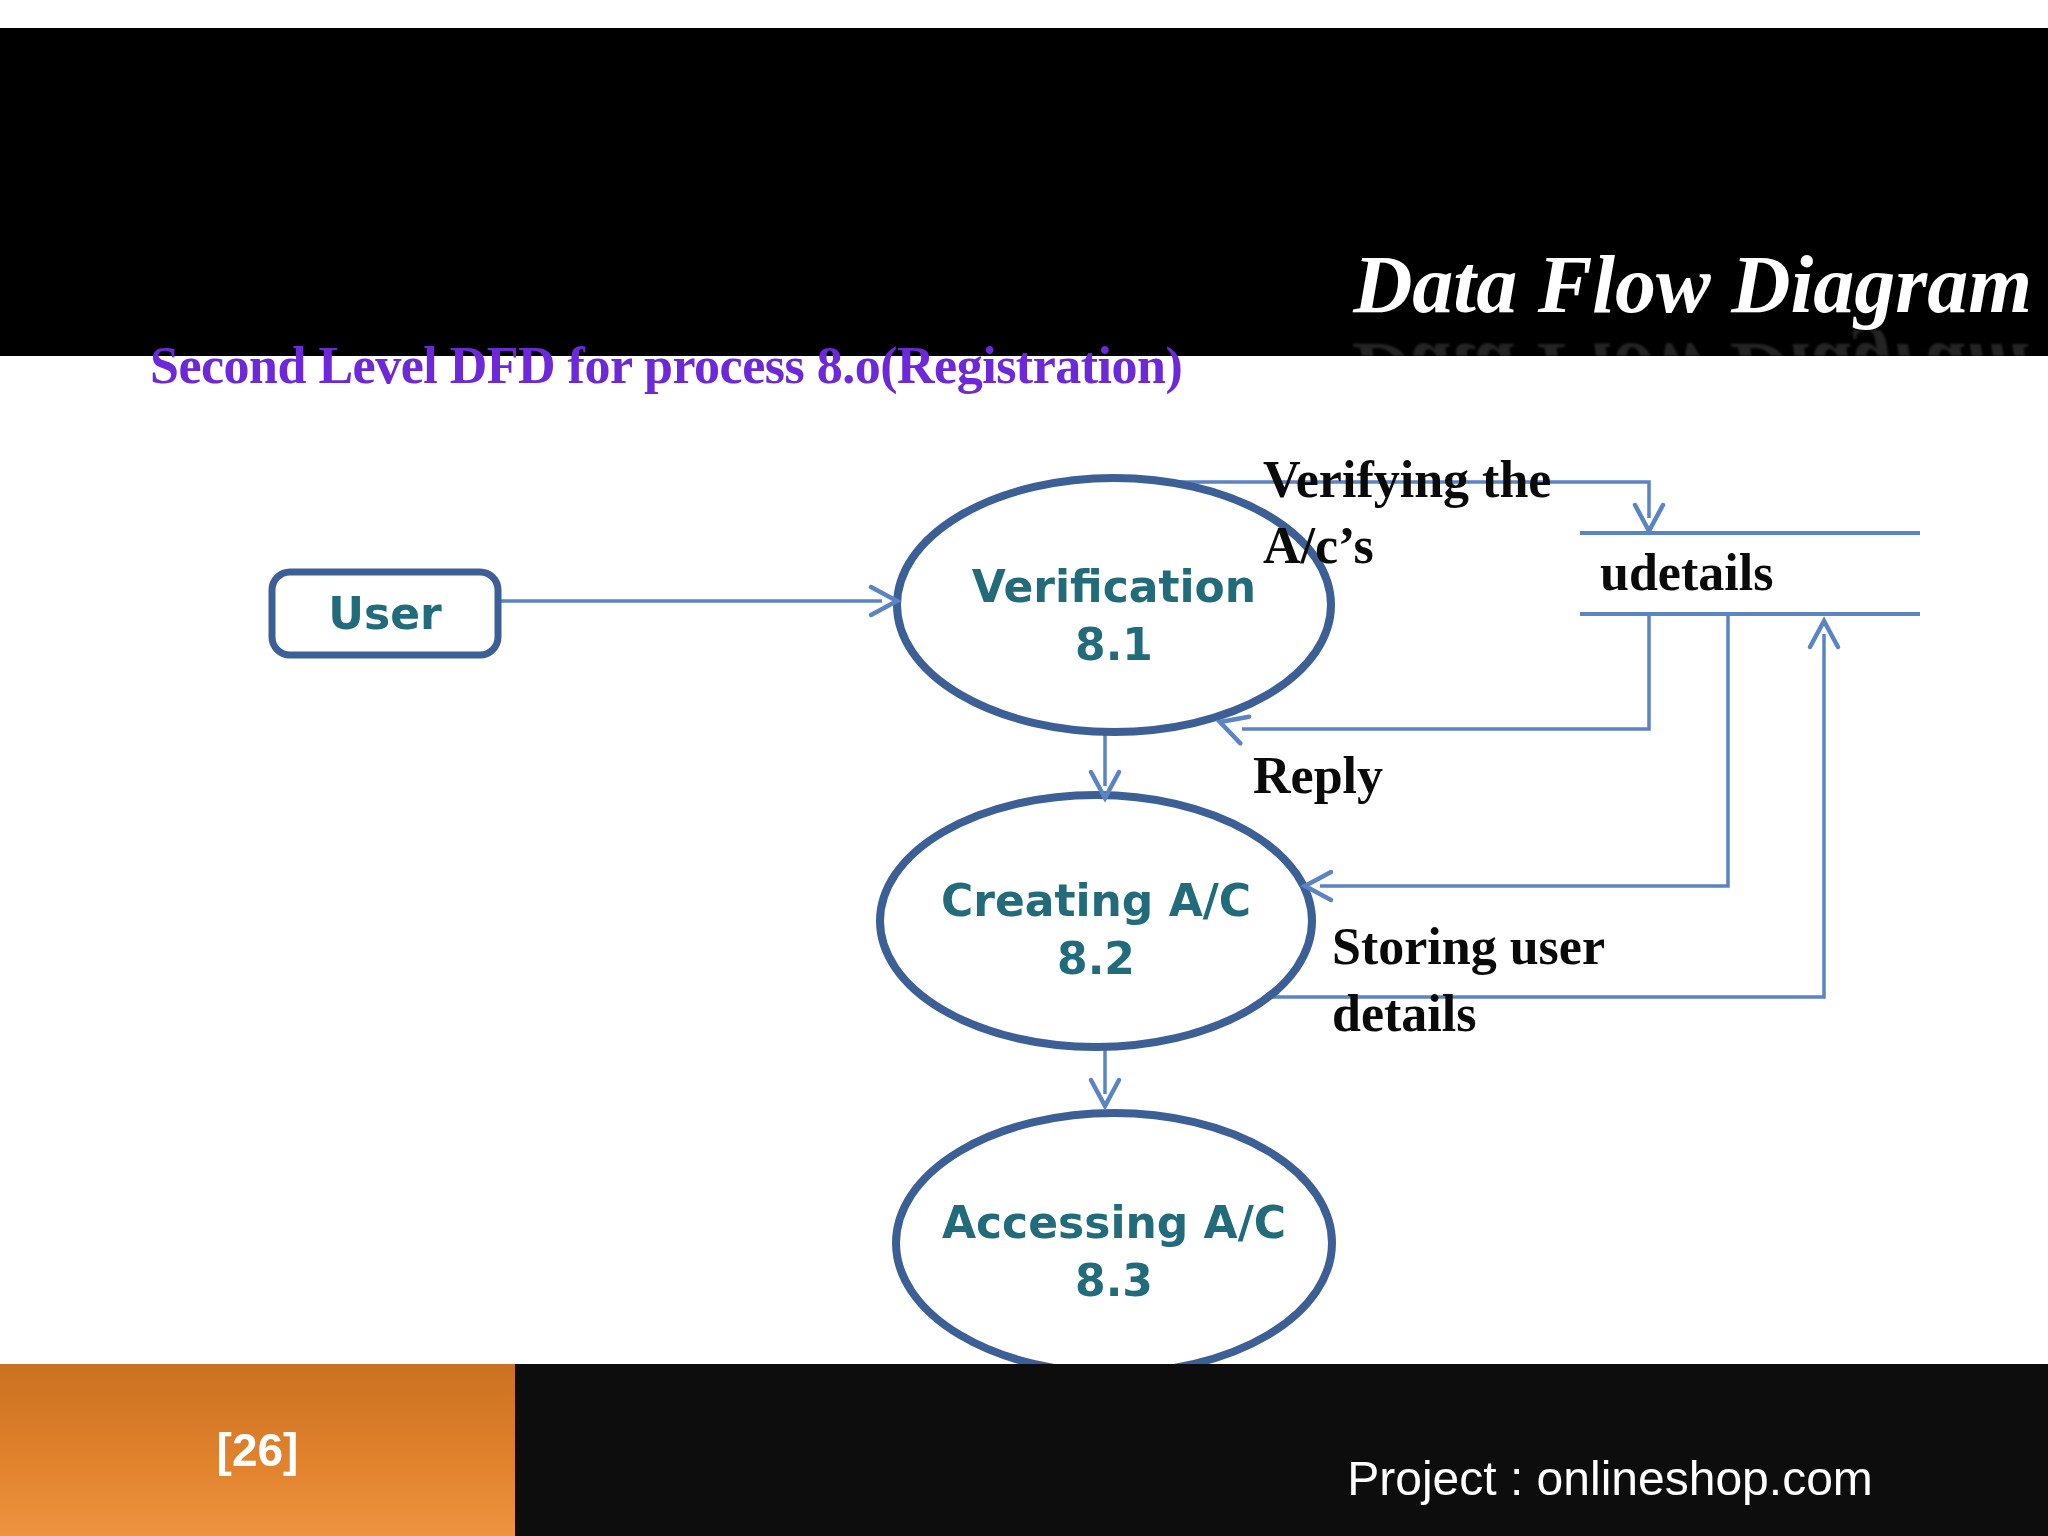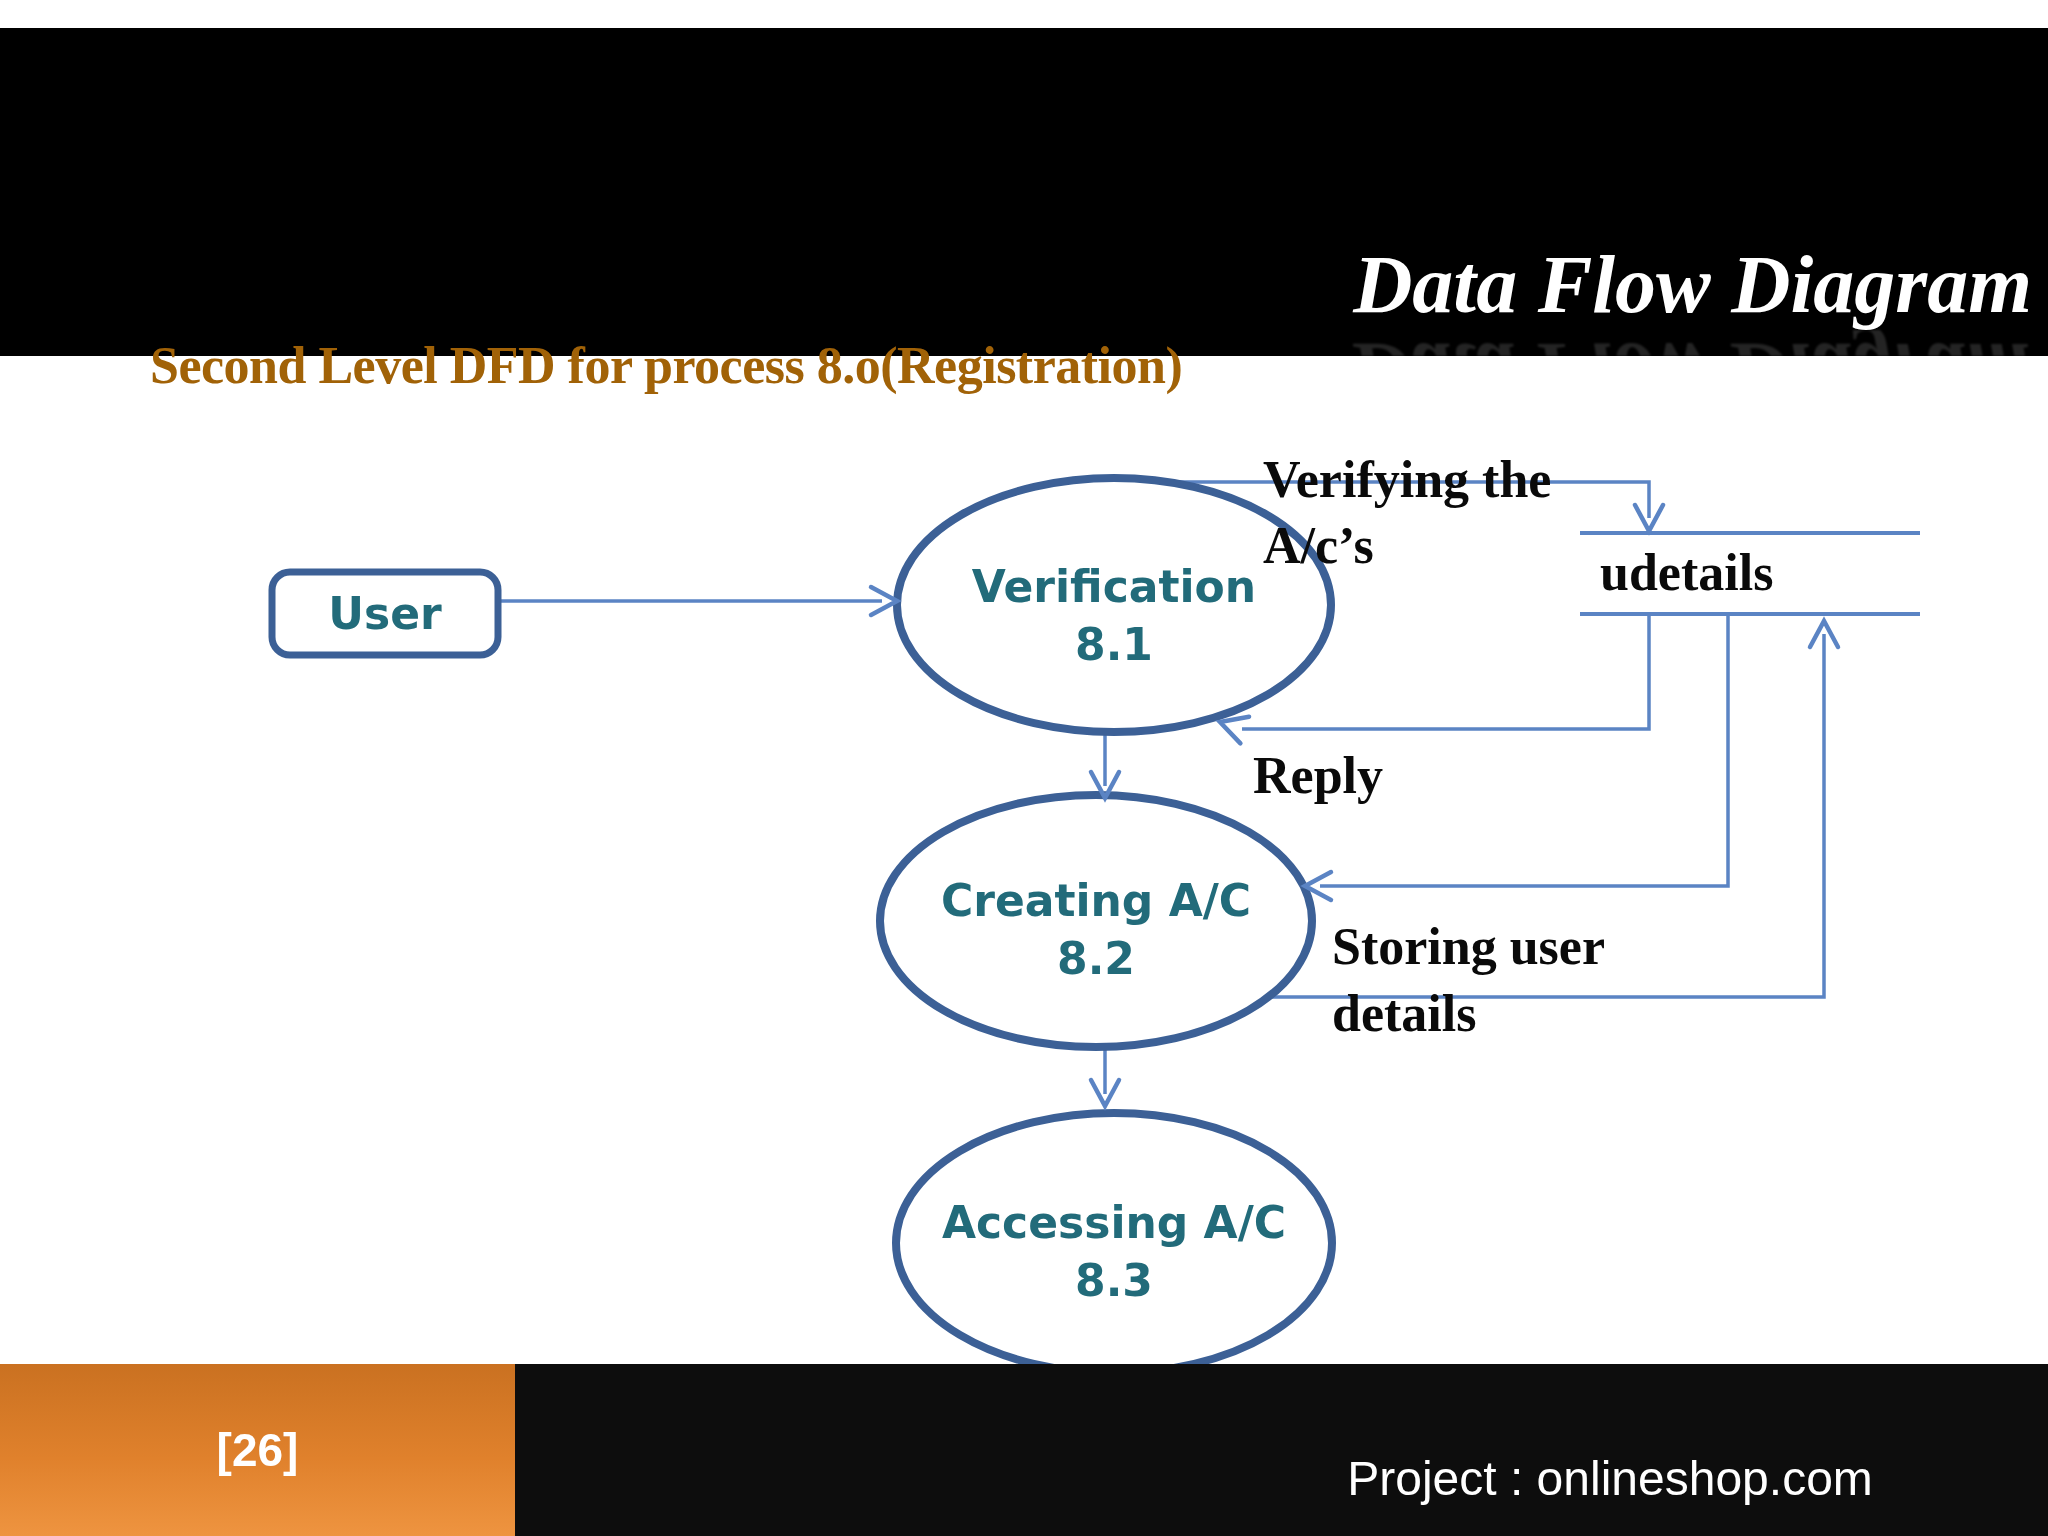--- a/index.html
+++ b/index.html
@@ -19,21 +19,21 @@
   }
   .reflect-wrap{
     position:absolute; right:16px; top:302px; height:26px; overflow:hidden;
     opacity:.14; filter:blur(1px);
   }
   .reflect-wrap .t{
     display:block; color:#ffffff; font:italic 700 82px "Liberation Serif",serif;
     white-space:nowrap; line-height:1; transform:scaleY(-1);
   }
   .subtitle{
-    position:absolute; left:150px; top:336px; color:#a16207;
+    position:absolute; left:150px; top:336px; color:#6d28d9;
     font:700 52px "Liberation Serif",serif; letter-spacing:-0.5px;
     white-space:nowrap;
   }
   svg.diagram{position:absolute; left:0; top:0;}
   .shape{fill:#ffffff; stroke:#3c6096; stroke-width:8;}
   .ubox{fill:#ffffff; stroke:#3c6096; stroke-width:7;}
   .flow{fill:none; stroke:#5b84c4; stroke-width:3.5;}
   .ds{fill:none; stroke:#5b84c4; stroke-width:4;}
   .ah{fill:none; stroke:#5b84c4; stroke-width:4.5; stroke-linecap:round;}
   text.proc{fill:#226b7a; font:700 44px "DejaVu Sans",sans-serif; text-anchor:middle;}

